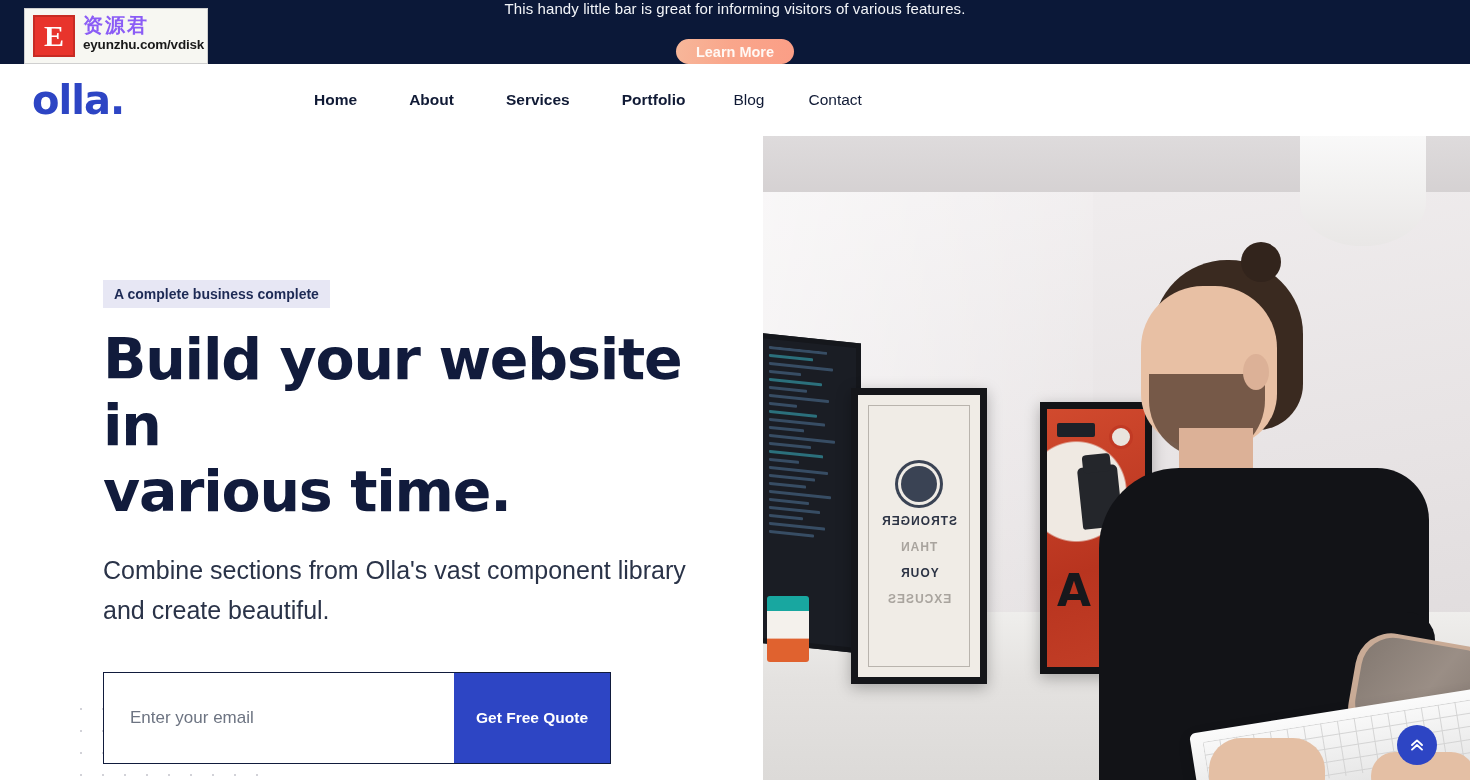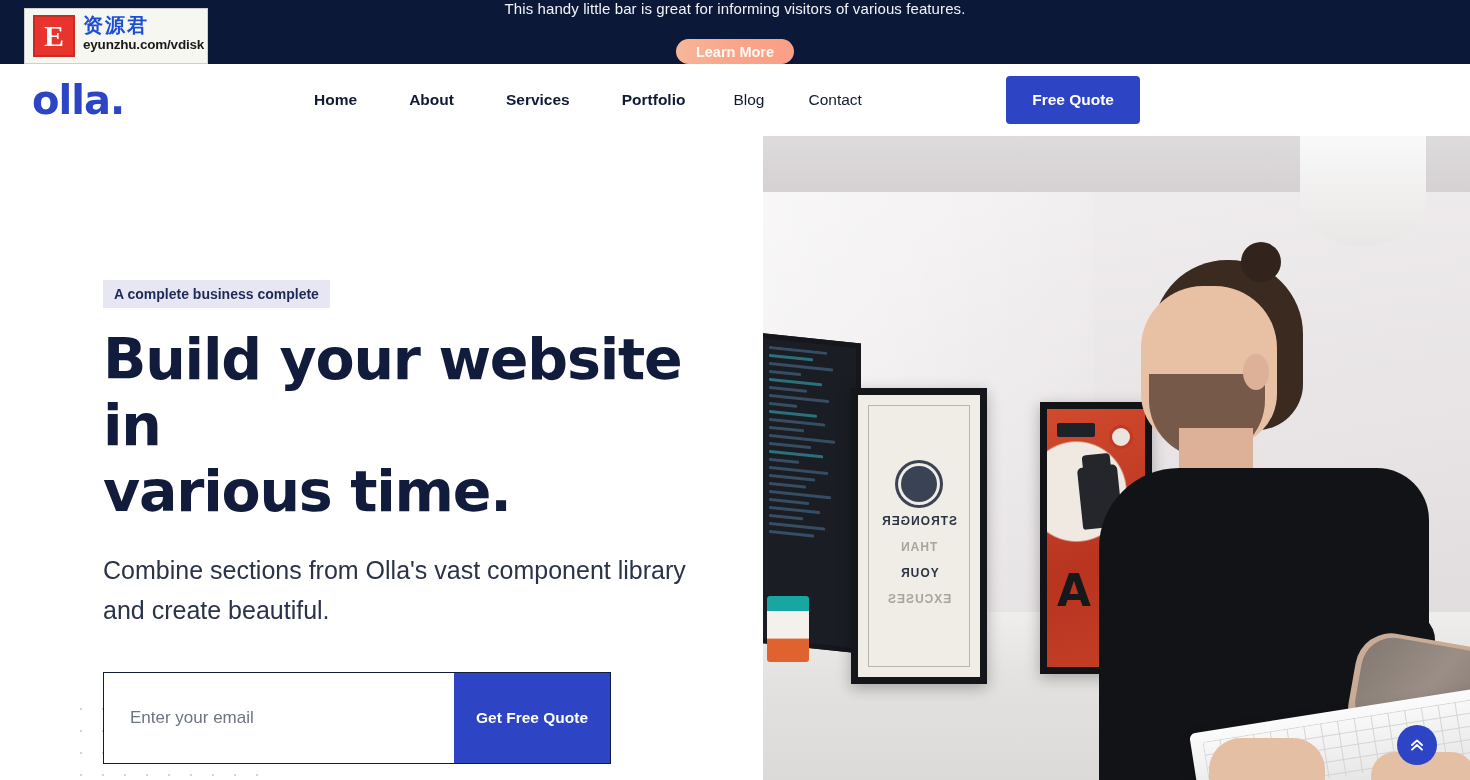--- a/index.html
+++ b/index.html
@@ -40,21 +40,21 @@
     display:flex; align-items:center; justify-content:center;
     border:2px solid #c72b24;
   }
   .wm-badge span {
     color:#fff; font-family:"Liberation Serif", serif;
     font-weight:700; font-size:30px; line-height:1;
   }
   .wm-right { display:flex; flex-direction:column; line-height:1; }
   .wm-cn {
     font-family:"DejaVu Sans", sans-serif; font-size:20px; font-weight:700;
-    color:#1d4ed8; letter-spacing:2px;
+    color:#8b5cf6; letter-spacing:2px;
   }
   .wm-url {
     font-family:"Liberation Sans", sans-serif; font-size:13.5px;
     font-weight:700; color:#1a1a1a; margin-top:3px; letter-spacing:-.2px;
   }
 
   
   .navbar {
     position:absolute; top:64px; left:0; width:1172px; height:72px;
     background:#ffffff; display:flex; align-items:center; z-index:4;
@@ -321,21 +321,20 @@
 
     <nav class="nav-links">
       <span class="nav-link">Home</span>
       <span class="nav-link">About</span>
       <span class="nav-link">Services</span>
       <span class="nav-link">Portfolio</span>
       <span class="nav-link plain">Blog</span>
       <span class="nav-link plain">Contact</span>
     </nav>
 
-    <button class="free-quote">Free Quote</button>
   </div>
 
   <div class="hero">
 
     <div class="hero-left">
       <div class="dots"></div>
 
       <div class="hero-copy">
         <span class="badge">A complete business complete</span>
 

